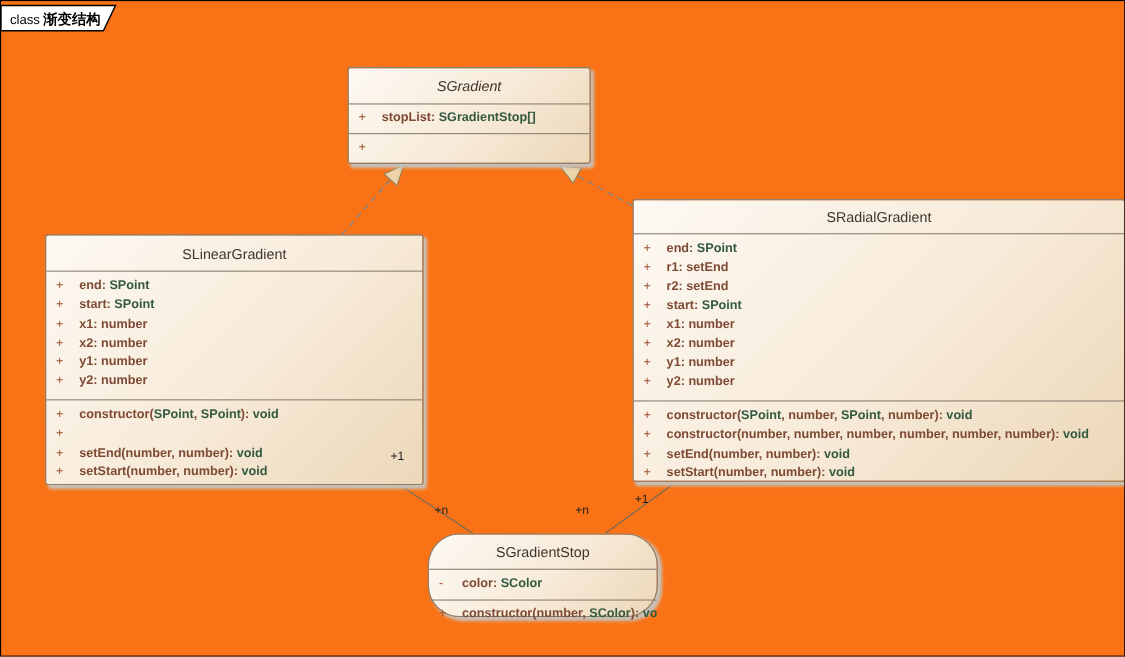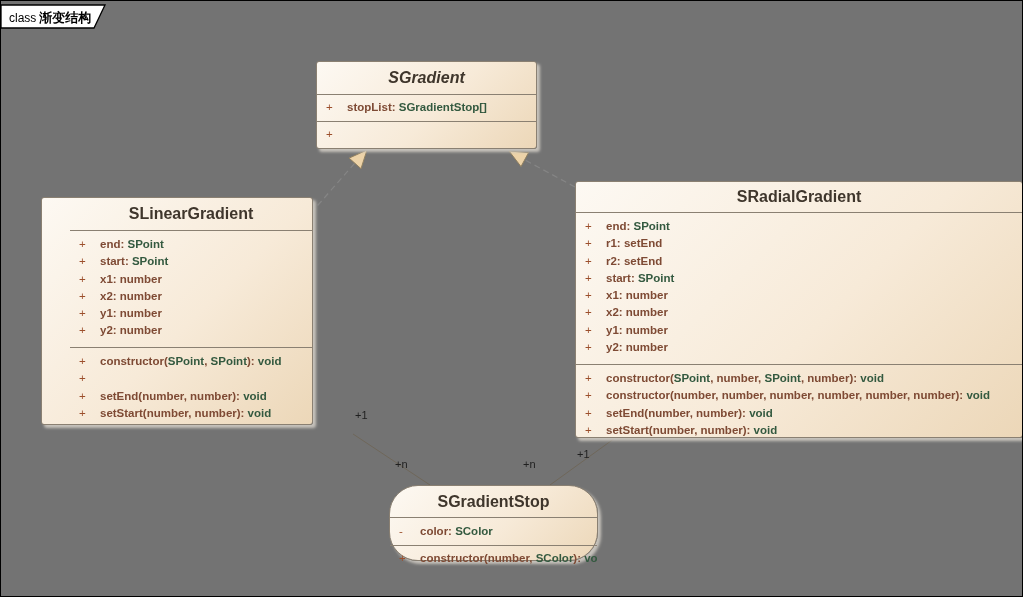--- a/index.html
+++ b/index.html
@@ -1,34 +1,34 @@
 <!DOCTYPE html>
 <html><head>
 <meta charset="utf-8">
 <style>
   html,body{margin:0;padding:0;background:#fff;}
   #canvas{
     position:relative;width:1023px;height:597px;box-sizing:border-box;
-    border:1px solid #000;background:#737373;overflow:hidden;
+    border:1px solid #000;background:#f97316;overflow:hidden;
     font-family:"Liberation Sans","DejaVu Sans",sans-serif;
   }
   
   #frame-tab{position:absolute;left:0;top:0;z-index:4;}
   
   #connectors{position:absolute;left:0;top:0;z-index:1;pointer-events:none;}
   
   .uml-class{
     position:absolute;z-index:2;box-sizing:border-box;
     border:1px solid #8a8072;border-radius:3px;
     background:linear-gradient(135deg,#fdf9f3 0%,#f7ead8 55%,#ecd7b8 100%);
     box-shadow:3px 3px 3px #c7c3bc;
   }
   .cls-title{
     display:flex;align-items:center;justify-content:center;
-    font-size:16px;font-weight:bold;color:#3f362c;
+    font-size:13px;font-weight:normal;color:#3f362c;
     border-bottom:1px solid #8a8072;box-sizing:border-box;
   }
   .abstract .cls-title{font-style:italic;}
   .compartment{box-sizing:border-box;overflow:hidden;padding-top:5px;}
   .compartment.attrs{border-bottom:1px solid #8a8072;}
   .member-row{display:flex;line-height:17.3px;font-size:11.5px;white-space:nowrap;}
   .member-row .vis{width:21px;padding-left:9px;color:#9c4f2c;flex:0 0 auto;}
   .member-row .mtext{color:#7e4a34;font-weight:bold;}
   .member-row .mtext .t-type{color:#33593f;}
   
@@ -67,21 +67,21 @@
           <span class="mtext">stopList: <span class="t-type">SGradientStop[]</span></span>
         </div>
       </div>
     <div class="compartment ops" style="height:26px;padding-top:4px;">
         <div class="member-row">
           <span class="vis">+</span>
         </div>
       </div>
   </div>
 
-  <div class="uml-class" style="left:40px;top:196px;width:272px;height:228px;padding-left:28px;">
+  <div class="uml-class" style="left:40px;top:212px;width:344px;height:228px;">
     <div class="cls-title" style="height:33px;">SLinearGradient</div>
     <div class="compartment attrs" style="height:117px;">
         <div class="member-row">
           <span class="vis">+</span>
           <span class="mtext">end: <span class="t-type">SPoint</span></span>
         </div>
         <div class="member-row">
           <span class="vis">+</span>
           <span class="mtext">start: <span class="t-type">SPoint</span></span>
         </div>

